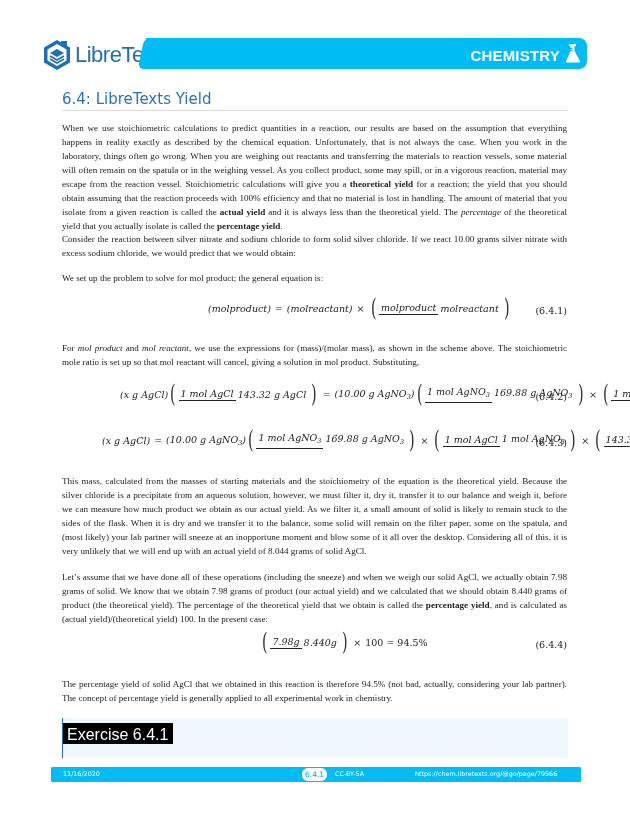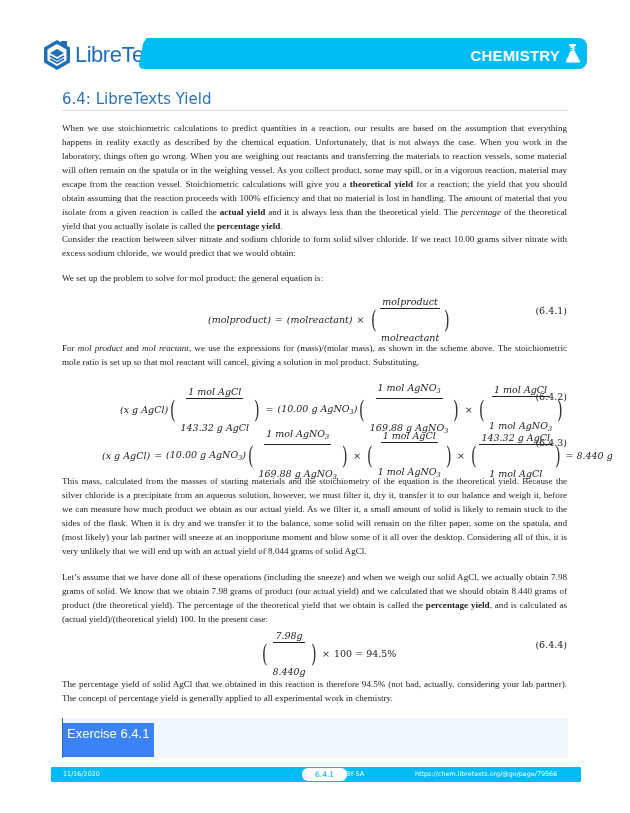--- a/index.html
+++ b/index.html
@@ -22,35 +22,35 @@
   
   .p { position: absolute; left: 62px; width: 505px; font-size: 9.1px; line-height: 14px; text-align: justify; color: #222; }
   .p b { font-weight: bold; }
   .p i { font-style: italic; }
 
   
   .eq { position: absolute; left: 62px; width: 505px; font-family: "DejaVu Serif", serif; font-size: 9.5px; color: #222; }
   .eq-body { position: absolute; display: flex; align-items: center; white-space: nowrap; }
   .eq-num { position: absolute; right: 0; font-family: "DejaVu Serif", serif; font-size: 9.5px; }
   .it { font-style: italic; }
-  .frac { display: inline-flex; flex-direction: column; align-items: center; vertical-align: middle; margin: 0 1px; gap: 22px; }
+  .frac { display: inline-flex; align-items: center; vertical-align: middle; margin: 0 1px; }
   .frac .num { padding: 0 2px 1px; border-bottom: 0.8px solid #222; line-height: 11px; }
   .frac .den { padding: 1px 2px 0; line-height: 11px; }
   .paren { font-size: 24px; font-weight: 100; line-height: 1; transform: scaleX(0.6); display: inline-block; color: #333; }
   .op { margin: 0 4px; }
   sub { font-size: 6.5px; vertical-align: -2px; }
 
   
   .exercise { position: absolute; left: 62px; top: 718px; width: 505px; height: 40px; background: #f0f7fd; border-left: 1.5px solid #1f6fb4; }
-  .exercise-label { position: absolute; left: 0; top: 5px; background: #3b82f6; color: #fff; font-family: "Liberation Sans", sans-serif; font-size: 13px; padding: 3px 5px 16px 4px; }
+  .exercise-label { position: absolute; left: 0; top: 5px; background: #000000; color: #fff; font-family: "Liberation Sans", sans-serif; font-size: 16px; padding: 3px 5px 0 4px; }
 
   
   .footer { position: absolute; left: 51px; top: 767px; width: 530px; height: 15px; background: #00bcf5; border-radius: 1px; font-family: "DejaVu Sans", sans-serif; font-size: 6.4px; color: #ffffff; }
   .footer-date { position: absolute; left: 12px; top: 3px; }
-  .footer-badge { position: absolute; left: 251px; top: 1px; background: #fff; color: #00a8e0; border-radius: 6px; padding: 1px 13px; font-size: 7.5px; line-height: 11px; }
+  .footer-badge { position: absolute; left: 251px; top: 1px; background: #fff; color: #00a8e0; border-radius: 6px; padding: 1px 3px; font-size: 7.5px; line-height: 11px; }
   .footer-license { position: absolute; left: 284px; top: 3px; text-align: center; }
   .footer-url { position: absolute; left: 364px; top: 3px; }
 </style>
 </head>
 <body>
 
 <div class="logo">
   <svg width="30" height="32" viewBox="0 0 30 32">
     <polygon points="15,1 28,8.5 28,23.5 15,31 2,23.5 2,8.5" fill="#1f6fb4"></polygon>
     <polygon points="15,5 24.5,10.5 24.5,21.5 15,27 5.5,21.5 5.5,10.5" fill="#ffffff"></polygon>

